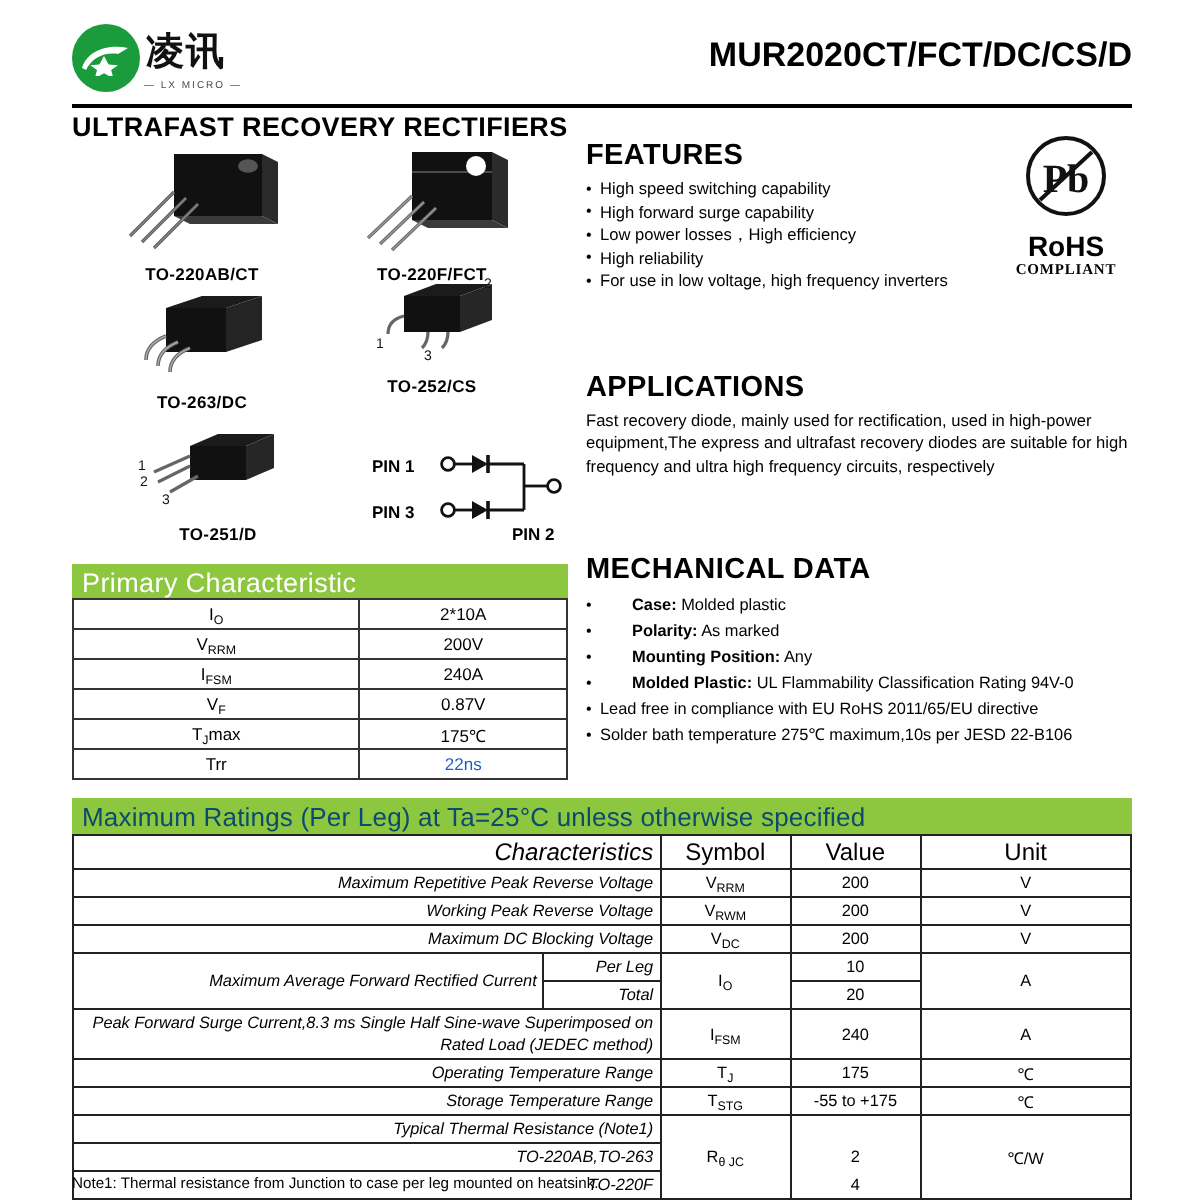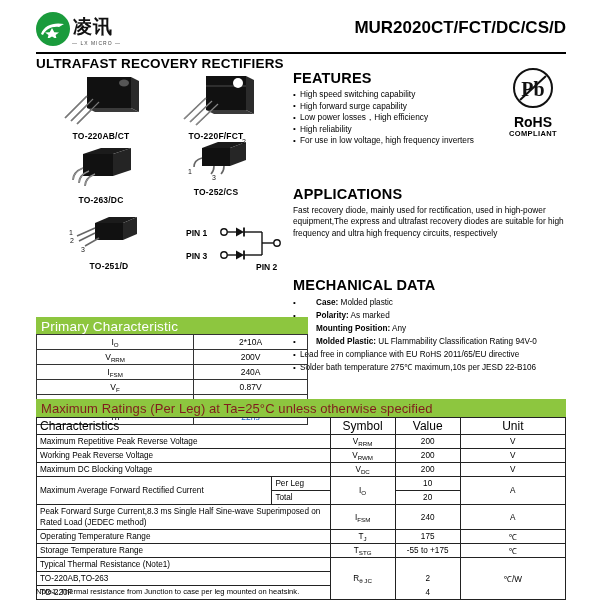--- a/index.html
+++ b/index.html
@@ -40,47 +40,47 @@
   .features{position:absolute;left:293px;top:70px;width:215px;}
   .sechead{font-size:14.5px;font-weight:bold;letter-spacing:0.2px;margin-bottom:3px;}
   .blist{list-style:none;margin:0;padding:0;}
   .blist li{font-size:8.3px;line-height:11.6px;padding-left:7px;position:relative;white-space:nowrap;}
   .blist li:before{content:"•";position:absolute;left:0;top:-0.5px;font-size:8px;}
   .blist li b{font-weight:bold;padding-left:16px;}
 
   .rohs{position:absolute;left:497px;top:66px;width:72px;text-align:center;}
   .rohs .sym{width:44px;height:44px;margin:0 auto;}
   .rohs .t1{font-size:14px;font-weight:bold;line-height:14px;margin-top:1px;}
-  .rohs .t2{font-size:7.5px;font-weight:bold;letter-spacing:0.4px;}
+  .rohs .t2{font-size:7.5px;font-weight:bold;letter-spacing:0.4px;font-family:Liberation Serif, serif;}
 
   .apps{position:absolute;left:293px;top:186px;width:280px;}
   .apps p{margin:2px 0 0 0;font-size:8.3px;line-height:11.4px;}
 
   .mech{position:absolute;left:293px;top:277px;width:290px;}
   .mech .blist li{white-space:nowrap;line-height:13px;font-size:8.2px;}
 
   
-  .pc{position:absolute;left:36px;top:282px;width:272px;margin-top:35px;}
+  .pc{position:absolute;left:36px;top:282px;width:248px;}
   .pc .grn{background:#8dc63f;color:#fff;font-size:13.5px;font-weight:normal;
     padding:1px 0 1px 5px;letter-spacing:0.2px;height:17px;line-height:17px;box-sizing:border-box;}
   .pc table{border-collapse:collapse;width:100%;}
   .pc td{border:1px solid #333;font-size:8.5px;text-align:center;height:14px;padding:0;}
   .pc td.k{width:58%;}
   .pc td.v{width:42%;}
   .blue{color:#1b5fc1;}
 
   
   .mr{position:absolute;left:36px;top:399px;width:530px;}
-  .mr .grn{background:#8dc63f;color:#7f1d1d;font-size:13px;padding:1px 0 1px 5px;
+  .mr .grn{background:#8dc63f;color:#0c4a6e;font-size:13px;padding:1px 0 1px 5px;
     height:18px;line-height:18px;box-sizing:border-box;letter-spacing:0.1px;}
   .mr table{border-collapse:collapse;width:100%;table-layout:fixed;}
   .mr td,.mr th{border:1px solid #222;padding:0 3px;font-size:8.2px;font-weight:normal;
     text-align:center;height:13px;}
   .mr th{font-size:12px;height:16px;}
-  .mr td.lbl,.mr th.lbl{text-align:left;}
+  .mr td.lbl,.mr th.lbl{text-align:right;font-style:italic;}
   .note{position:absolute;left:36px;top:587px;font-size:7.6px;}
   sub{font-size:6px;vertical-align:baseline;position:relative;top:2px;}
   .sym sub{font-size:6.2px;}
 </style>
 </head>
 <body>
 
 <div class="page">
 
   <div class="hdr">

